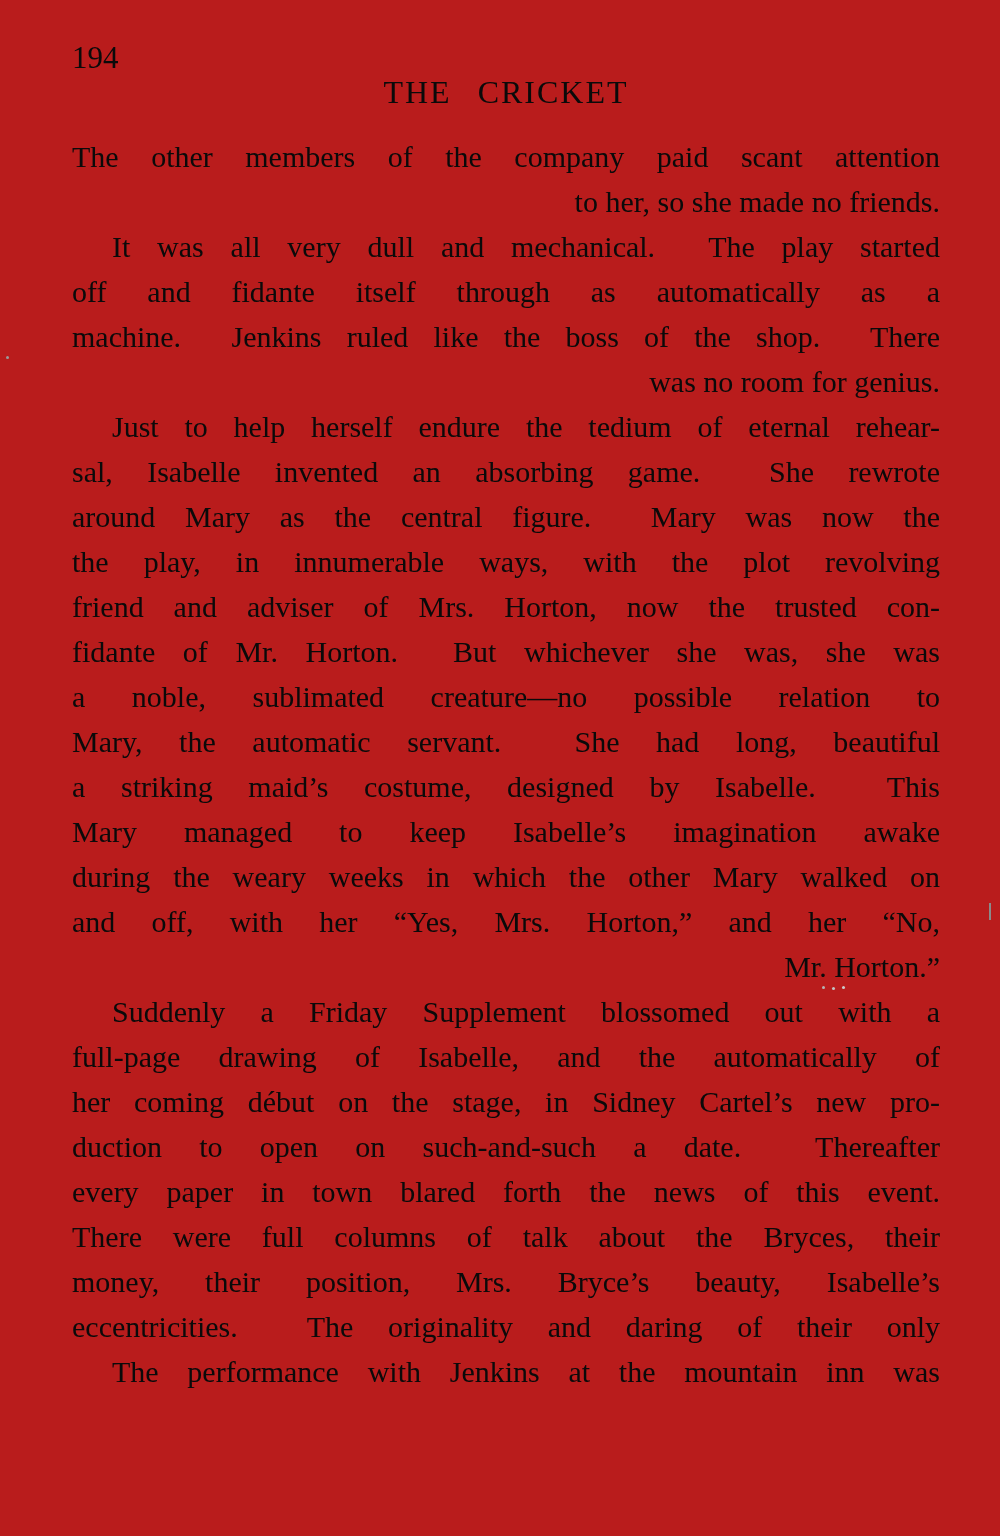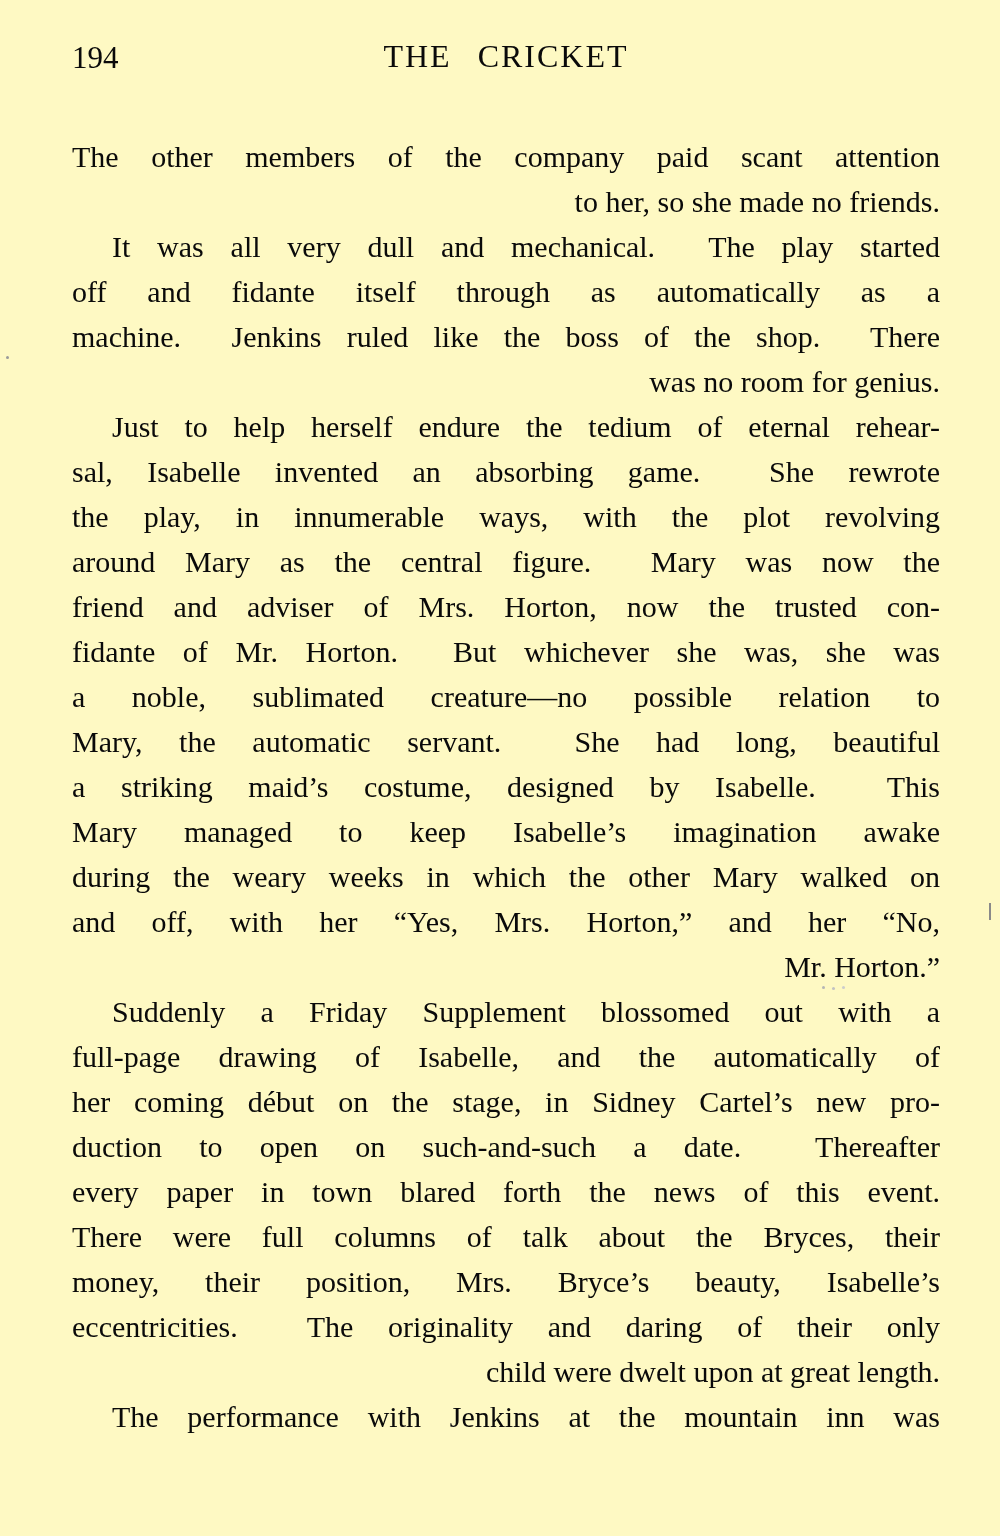--- a/index.html
+++ b/index.html
@@ -4,21 +4,21 @@
 <style>
   html, body {
     margin: 0;
     padding: 0;
     background: #ffffff;
   }
   .page {
     position: relative;
     width: 1000px;
     height: 1536px;
-    background: #fef9c3;
+    background: #b91c1c;
     color: #0a0a0a;
     font-family: "Liberation Serif", "DejaVu Serif", serif;
     overflow: hidden;
   }
   .pageheader {
     position: absolute;
     top: 38px;
     left: 72px;
     width: 868px;
     height: 42px;
@@ -30,20 +30,21 @@
     font-size: 31px;
     line-height: 36px;
   }
   .runtitle {
     display: block;
     text-align: center;
     font-size: 32px;
     line-height: 36px;
     letter-spacing: 2px;
     word-spacing: 16px;
+    margin-top: 36px;
   }
   .bodytext {
     position: absolute;
     top: 90px;
     left: 72px;
     width: 868px;
     margin-top: 44px;
   }
   .line {
     font-size: 30px;
@@ -107,43 +108,42 @@
     <div class="para">
       <div class="line indent">It was all very dull and mechanical.&nbsp; The play started</div>
       <div class="line">off and fidante itself through as automatically as a</div>
       <div class="line">machine.&nbsp; Jenkins ruled like the boss of the shop.&nbsp; There</div>
       <div class="line last">was no room for genius.</div>
     </div>
 
     <div class="para">
       <div class="line indent">Just to help herself endure the tedium of eternal rehear-</div>
       <div class="line">sal, Isabelle invented an absorbing game.&nbsp; She rewrote</div>
+      <div class="line">around Mary as the central figure.&nbsp; Mary was now the</div>
       <div class="line">the play, in innumerable ways, with the plot revolving</div>
-      <div class="line">around Mary as the central figure.&nbsp; Mary was now the</div>
       <div class="line">friend and adviser of Mrs. Horton, now the trusted con-</div>
       <div class="line">fidante of Mr. Horton.&nbsp; But whichever she was, she was</div>
       <div class="line">a noble, sublimated creature—no possible relation to</div>
       <div class="line">Mary, the automatic servant.&nbsp; She had long, beautiful</div>
       <div class="line">a striking maid’s costume, designed by Isabelle.&nbsp; This</div>
       <div class="line">Mary managed to keep Isabelle’s imagination awake</div>
       <div class="line">during the weary weeks in which the other Mary walked on</div>
       <div class="line">and off, with her “Yes, Mrs. Horton,” and her “No,</div>
       <div class="line last">Mr. Horton.”</div>
     </div>
 
     <div class="para">
       <div class="line indent">Suddenly a Friday Supplement blossomed out with a</div>
       <div class="line">full-page drawing of Isabelle, and the automatically of</div>
       <div class="line">her coming début on the stage, in Sidney Cartel’s new pro-</div>
       <div class="line">duction to open on such-and-such a date.&nbsp; Thereafter</div>
       <div class="line">every paper in town blared forth the news of this event.</div>
       <div class="line">There were full columns of talk about the Bryces, their</div>
       <div class="line">money, their position, Mrs. Bryce’s beauty, Isabelle’s</div>
       <div class="line">eccentricities.&nbsp; The originality and daring of their only</div>
-      <div class="line last">child were dwelt upon at great length.</div>
     </div>
 
     <div class="para">
       <div class="line indent">The performance with Jenkins at the mountain inn was</div>
     </div>
 
   </main>
 
   <span class="artifact tick-right"></span>
   <span class="artifact dot-left"></span>

